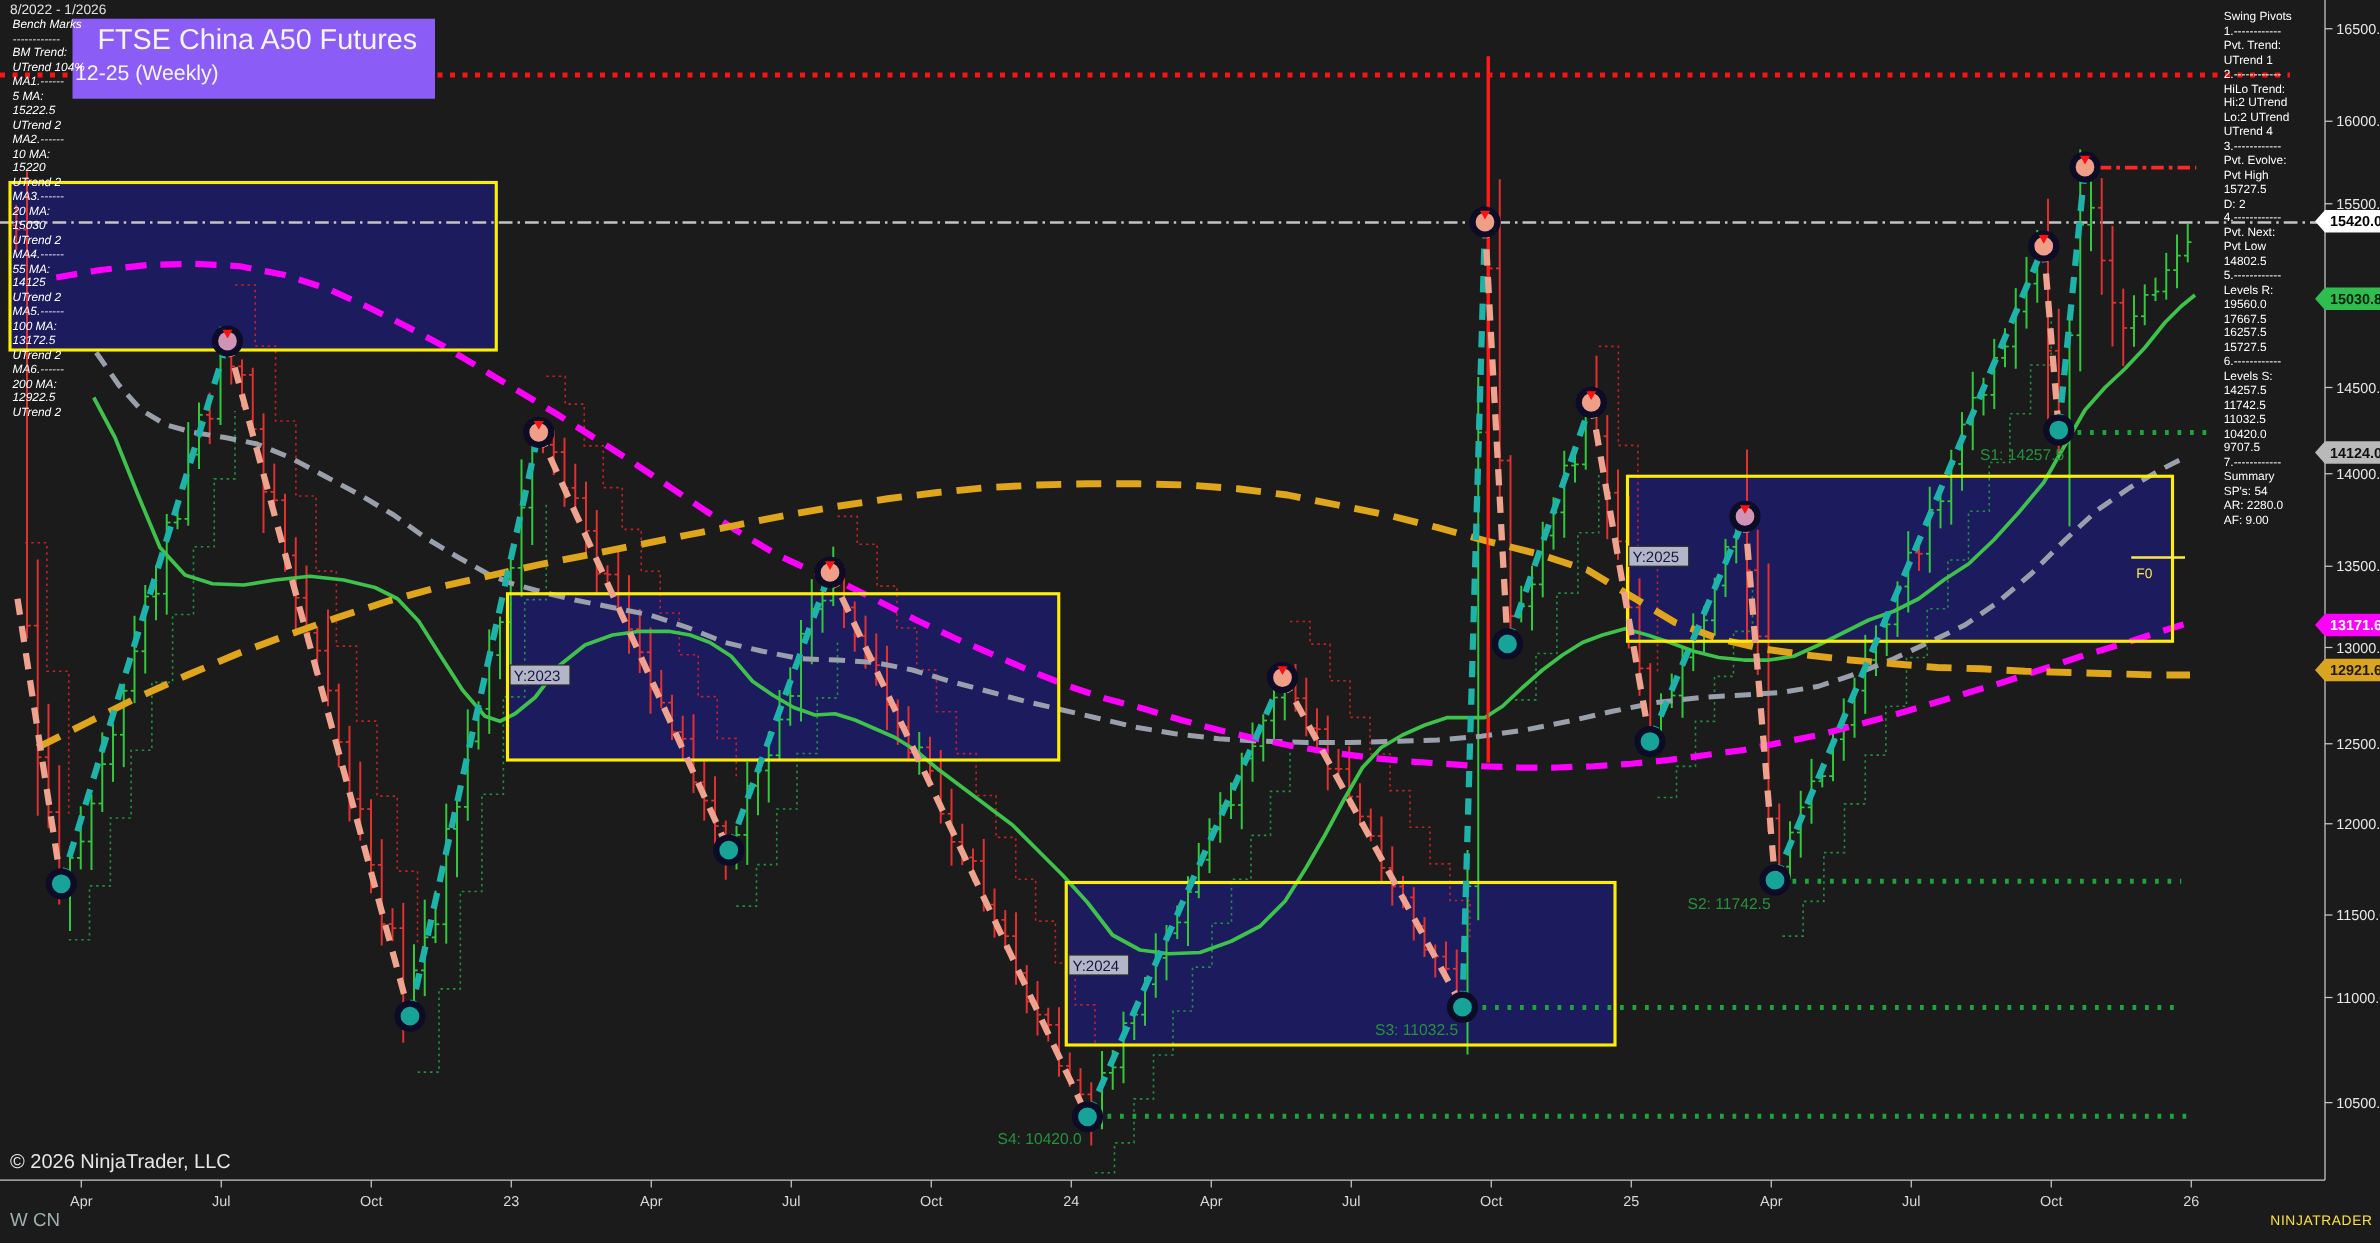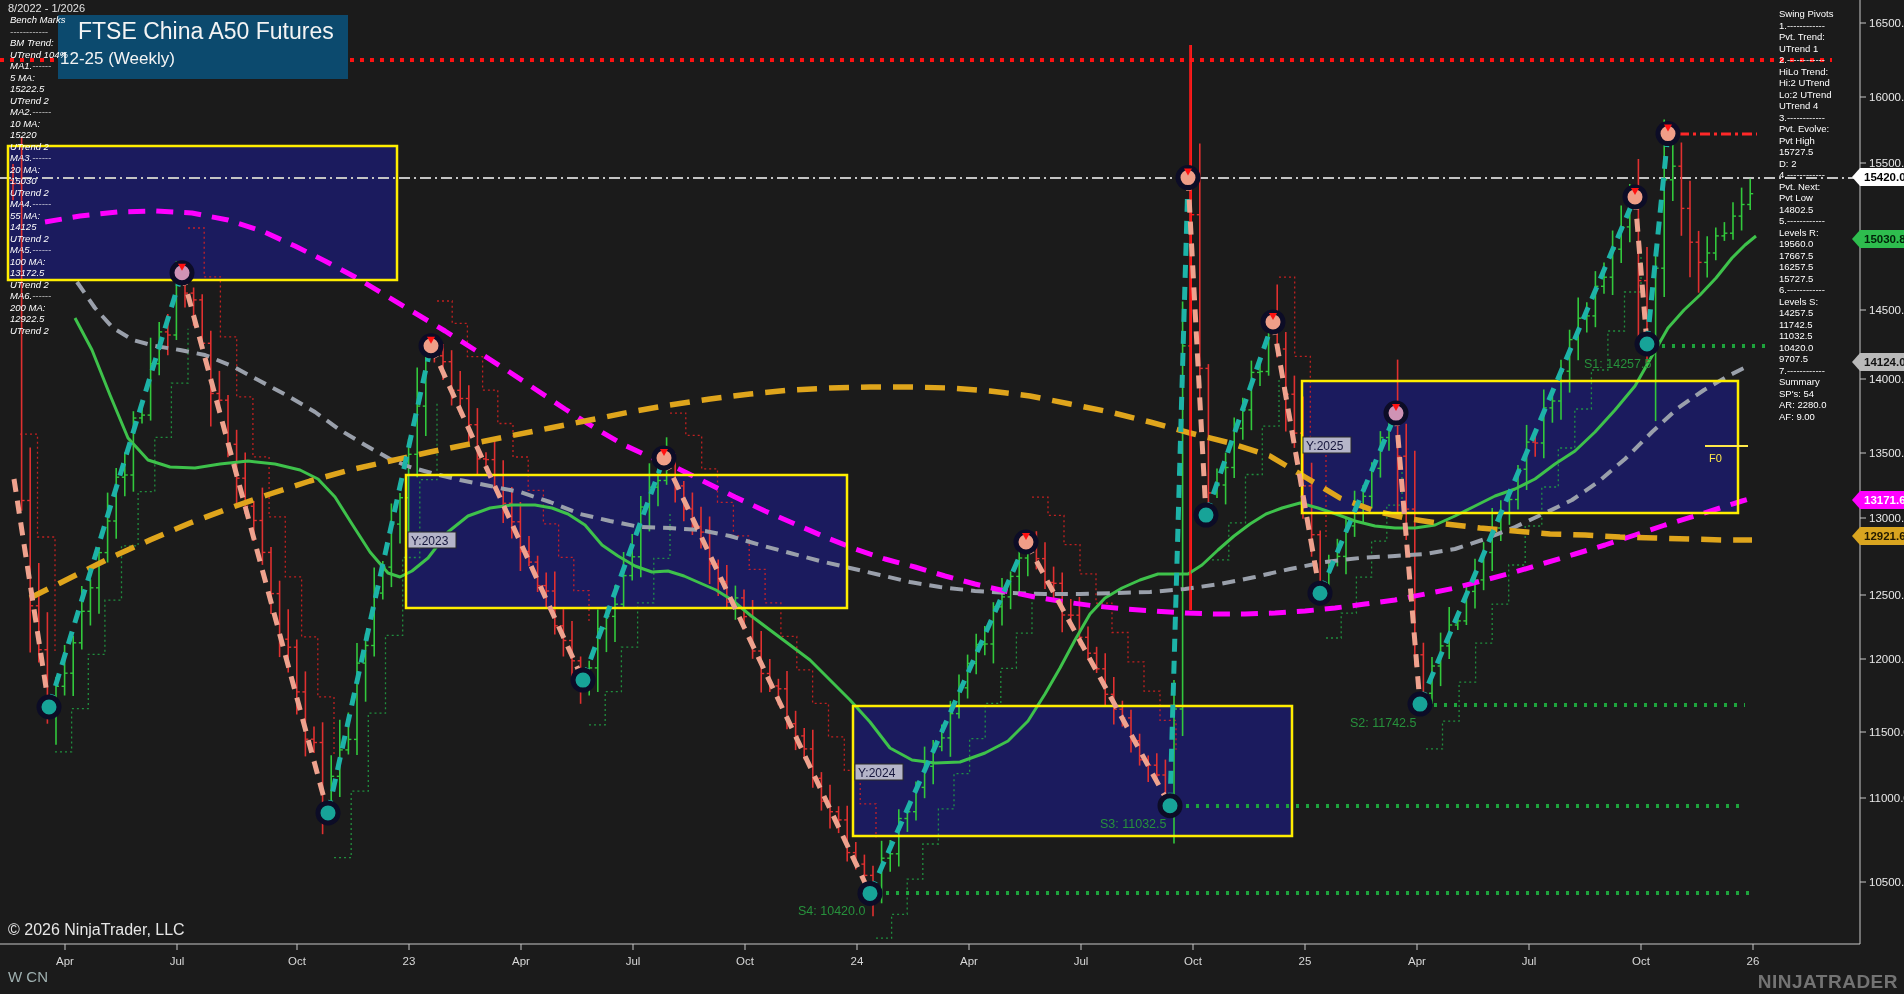--- a/index.html
+++ b/index.html
@@ -2,30 +2,30 @@
 <html><head>
 <meta charset="utf-8">
 <style>
   html,body{margin:0;padding:0;background:#161616;}
   body{width:1904px;height:994px;overflow:hidden;position:relative;
        font-family:"Liberation Sans",sans-serif;}
   #stage{position:absolute;left:0;top:0;width:1904px;height:994px;background:#1b1b1b;}
   svg{position:absolute;left:0;top:0;}
   svg text{font-family:"Liberation Sans",sans-serif;}
   .overlay{position:absolute;z-index:5;}
-  #title-block{left:58px;top:15px;background:#0c4a6e;padding:3px 14px 7px 2px;z-index:3;}
+  #title-block{left:58px;top:15px;background:#8b5cf6;padding:3px 14px 7px 2px;z-index:3;}
   #title-line1{font-size:23px;color:#f4f4f4;padding-left:18px;white-space:nowrap;line-height:27px;}
   #title-line2{font-size:17px;color:#f4f4f4;white-space:nowrap;line-height:27px;}
   #date-range{left:8px;top:2px;font-size:11px;color:#e2e2e2;z-index:6;}
   .text-panel{font-size:9.5px;line-height:11.5px;color:#fff;z-index:6;white-space:pre;}
   #bench-panel{left:10px;top:14px;font-style:italic;}
   #swing-panel{left:1779px;top:8px;}
   #copyright{left:8px;top:921px;font-size:16px;color:#e6e6e6;z-index:6;}
   #instrument-tag{left:8px;top:968px;font-size:15px;color:#9fb0b0;z-index:6;}
-  #brand{right:6px;top:971px;font-size:19px;font-weight:bold;color:#737373;
+  #brand{right:6px;top:971px;font-size:11px;font-weight:normal;color:#fde047;
          letter-spacing:.5px;z-index:6;}
 </style>
 </head>
 <body>
 
 <div id="stage">
   <svg id="chart-svg" width="1904" height="994" viewBox="0 0 1904 994" xmlns="http://www.w3.org/2000/svg">
       <rect x="8" y="146" width="389" height="134" fill="#1b1b5e"></rect>
       <rect x="406" y="475" width="441" height="133" fill="#1b1b5e"></rect>
       <rect x="853" y="706" width="439" height="130" fill="#1b1b5e"></rect>

